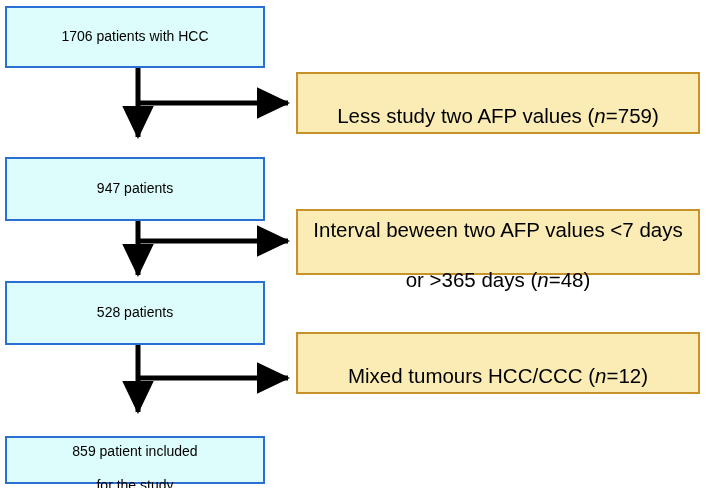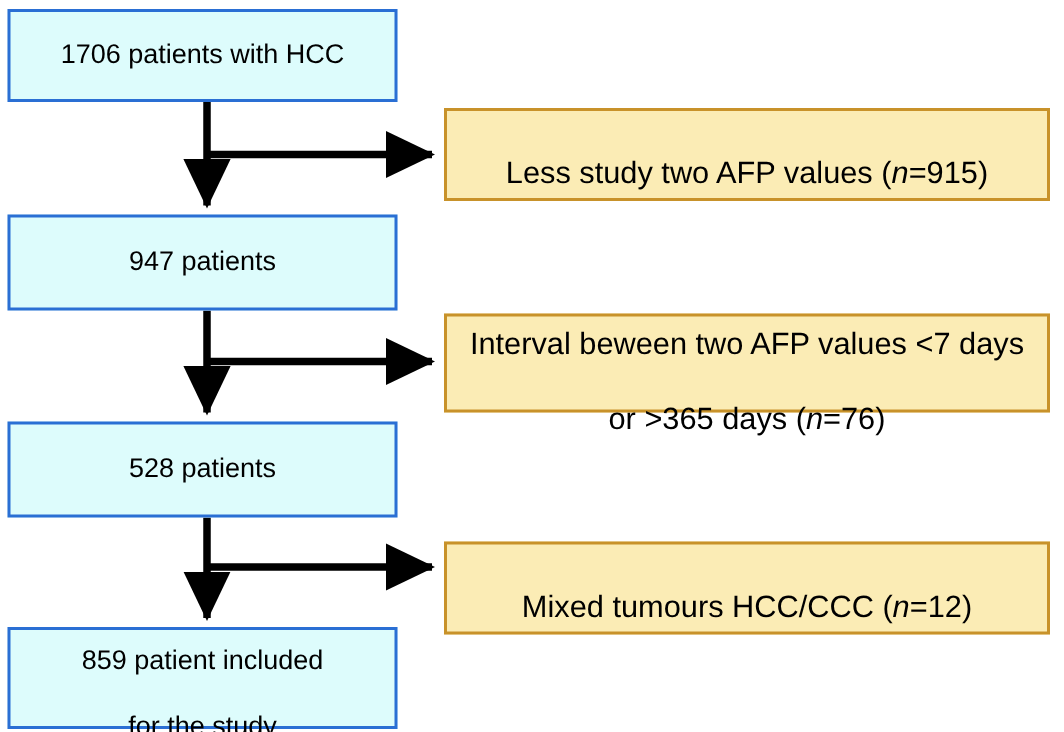--- a/index.html
+++ b/index.html
@@ -29,21 +29,21 @@
     align-items: center;
     justify-content: center;
     text-align: center;
     color: #000000;
     line-height: 1.22;
   }
 
   .node-primary {
     background: #ddfcfc;
     border: 2px solid #2a6fd4;
-    font-size: 18px;
+    font-size: 14px;
   }
 
   .node-excluded {
     background: #fbecb5;
     border: 2px solid #c8922a;
     font-size: 20.5px;
   }
 
   .node-text {
     display: block;
@@ -92,47 +92,47 @@
       <line x1="138" y1="378" x2="288" y2="378" stroke="#000000" stroke-width="5" marker-end="url(#arrowhead)"></line>
     </g>
   </svg>
 
   <div class="node node-primary" style="left:5px; top:6px; width:260px; height:62px;">
     <span class="node-text">
       <span>1706 patients with HCC</span><br>
     </span>
   </div>
 
-  <div class="node node-primary" style="left:5px; top:143px; width:260px; height:64px;">
+  <div class="node node-primary" style="left:5px; top:157px; width:260px; height:64px;">
     <span class="node-text">947 patients</span>
   </div>
 
   <div class="node node-primary" style="left:5px; top:281px; width:260px; height:64px;">
     <span class="node-text">528 patients</span>
   </div>
 
-  <div class="node node-primary" style="left:5px; top:418px; width:260px; height:68px;">
+  <div class="node node-primary" style="left:5px; top:436px; width:260px; height:48px;">
     <span class="node-text">
       <span>859 patient included</span><br>
       <span>for the study</span>
     </span>
   </div>
 
   <div class="node node-excluded" style="left:296px; top:72px; width:404px; height:62px;">
     <span class="node-text">
-      <span>Less study two AFP values (</span><i>n</i><span>=915)</span>
+      <span>Less study two AFP values (</span><i>n</i><span>=759)</span>
     </span>
   </div>
 
   <div class="node node-excluded" style="left:296px; top:209px; width:404px; height:66px;text-align:center;">
     <span class="node-text">
       <span>Interval beween two AFP values &lt;7 days</span><br>
-      <span>or &gt;365 days (</span><i>n</i><span>=76)</span>
+      <span>or &gt;365 days (</span><i>n</i><span>=48)</span>
     </span>
   </div>
 
-  <div class="node node-excluded" style="left:296px; top:361px; width:404px; height:62px;">
+  <div class="node node-excluded" style="left:296px; top:332px; width:404px; height:62px;">
     <span class="node-text">
       <span>Mixed tumours HCC/CCC (</span><i>n</i><span>=12)</span>
     </span>
   </div>
 
 </div>
 
 </body></html>

